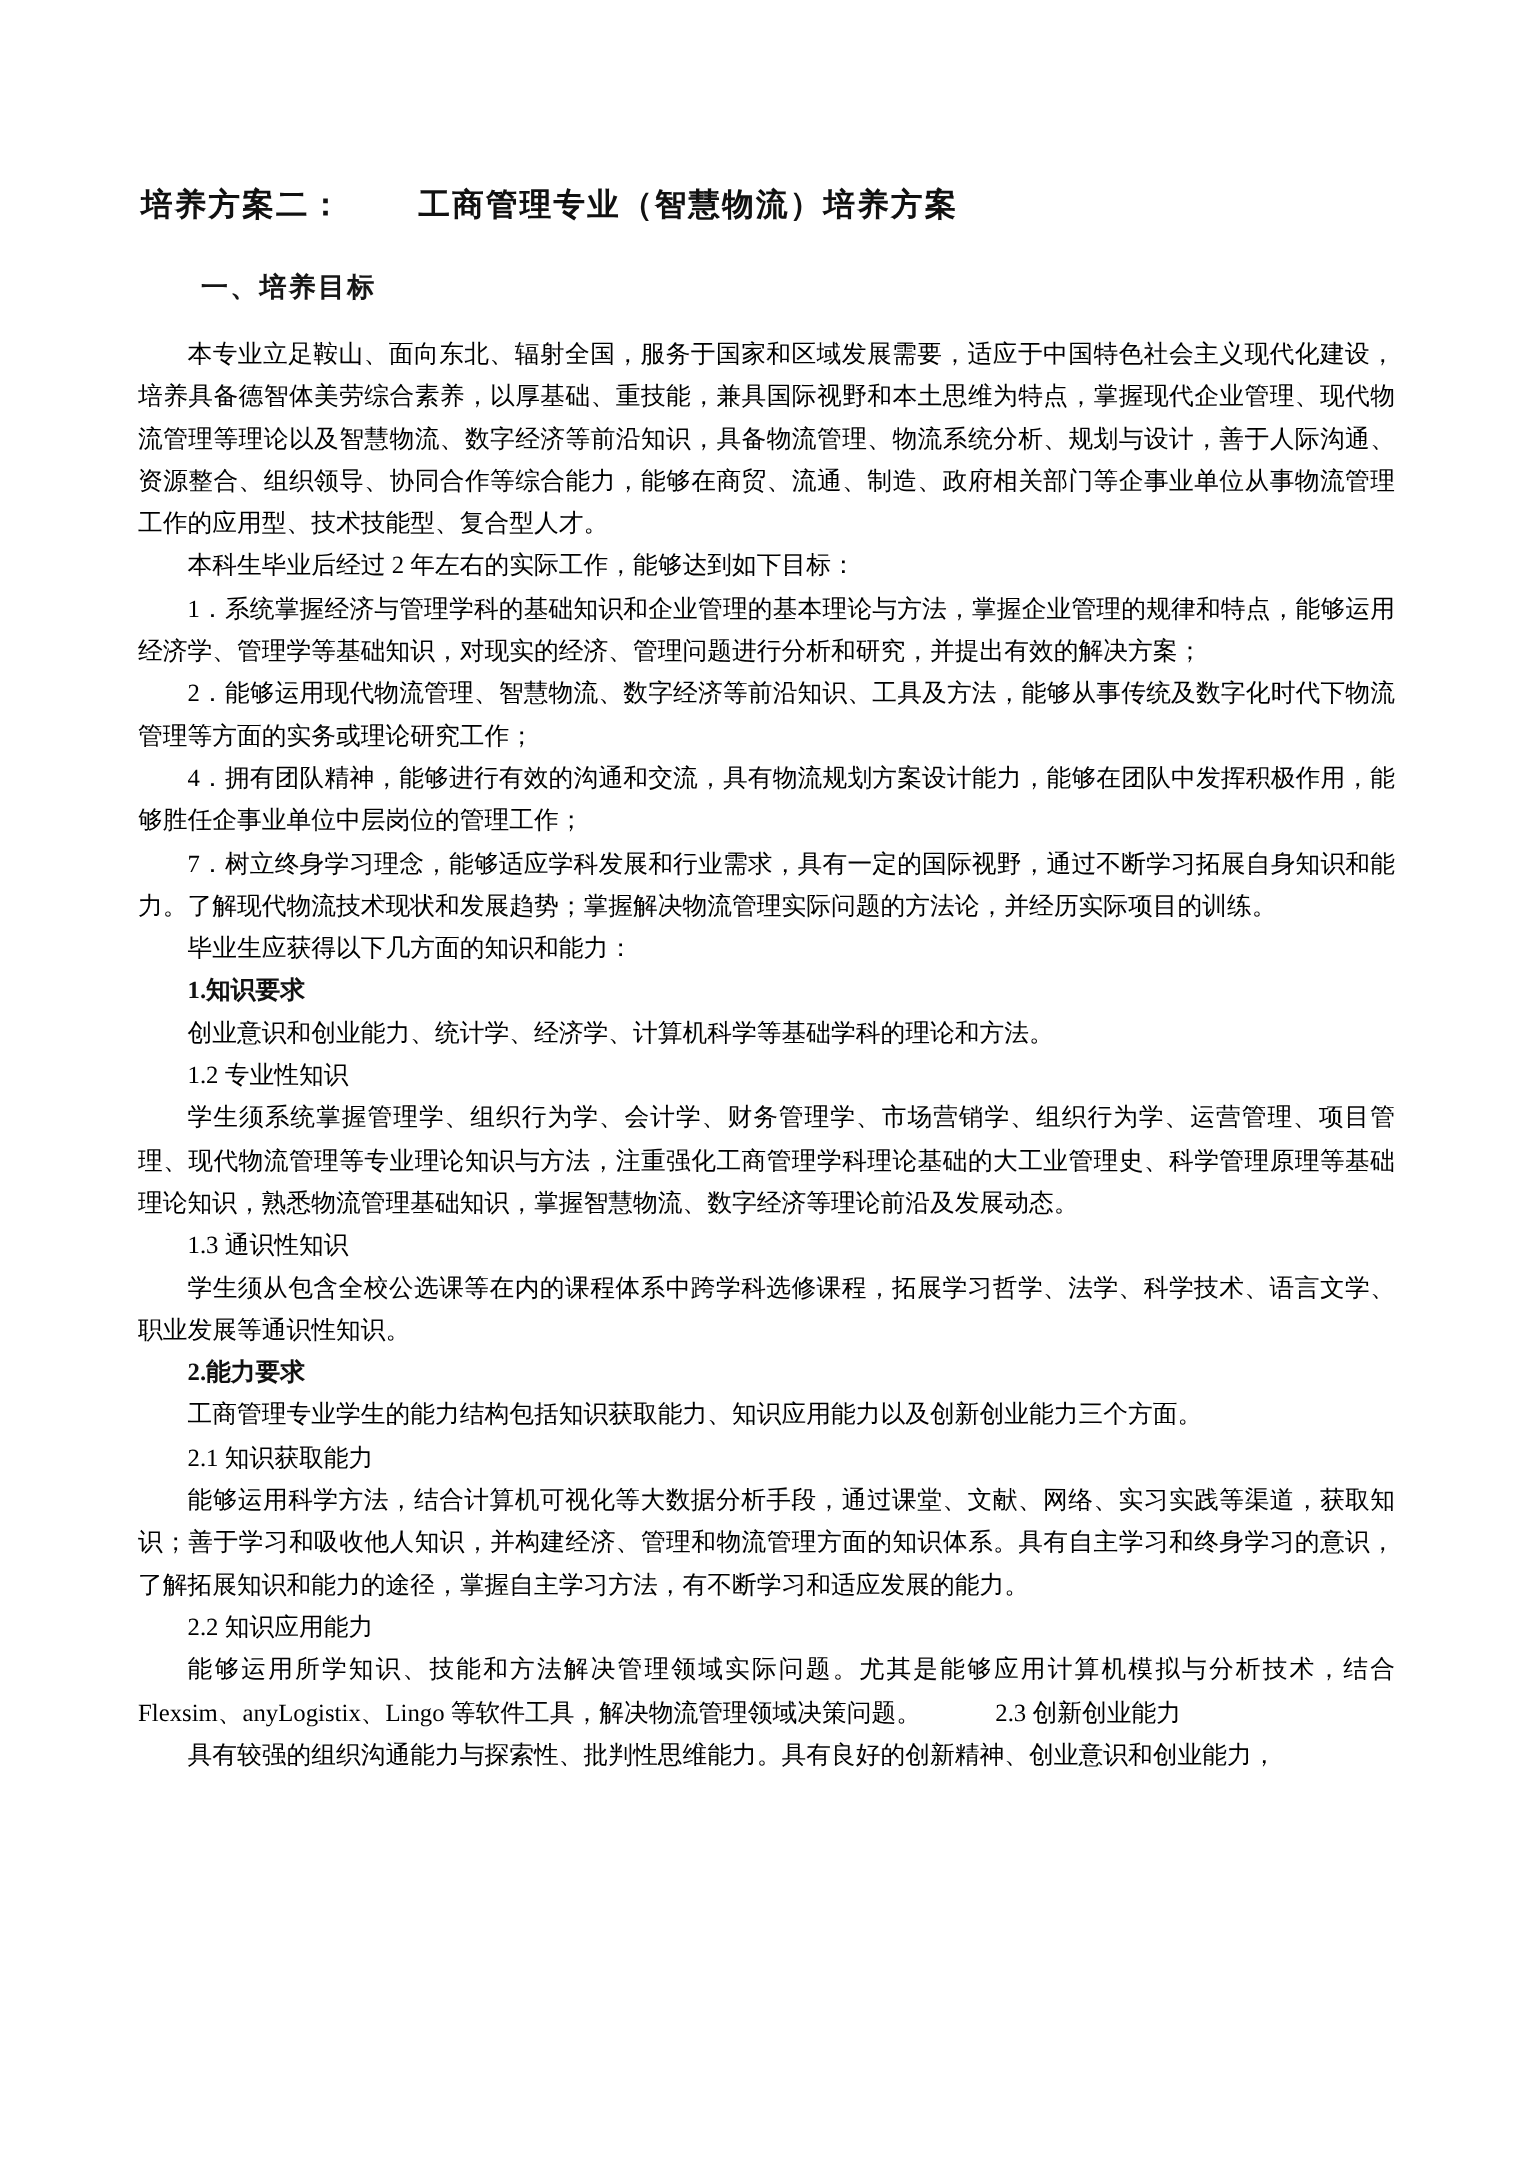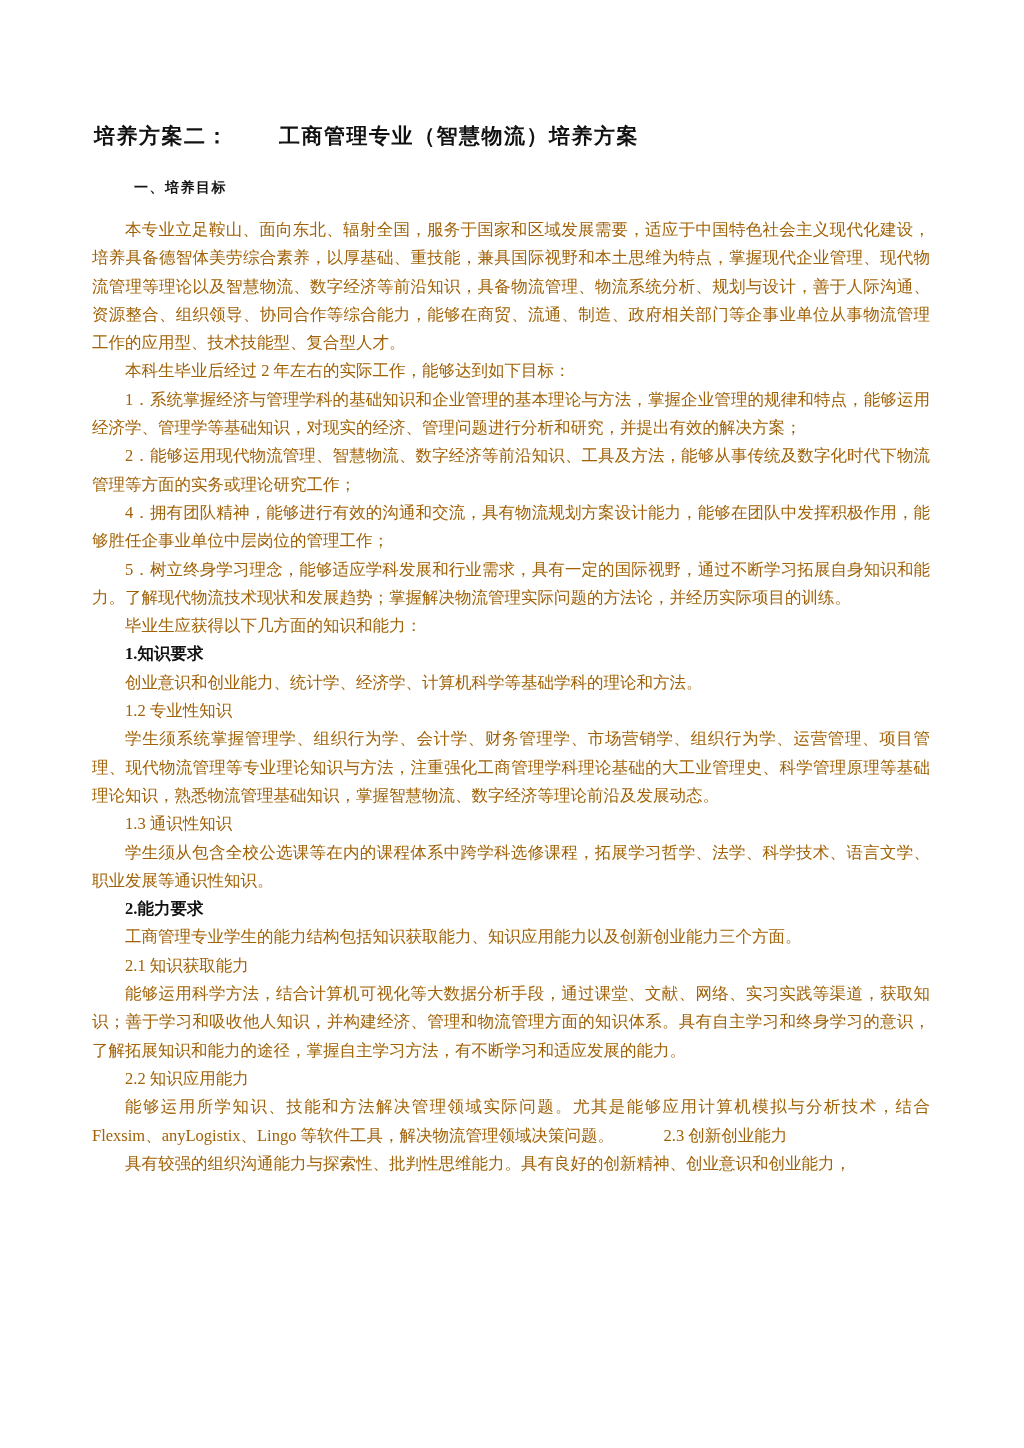--- a/index.html
+++ b/index.html
@@ -29,34 +29,34 @@
     margin: 0 0 0 2px;
     color: #111111;
     white-space: nowrap;
   }
   .doc-title .title-main {
     margin-left: 50px;
   }
   .sec-heading {
     font-family: Liberation Sans, sans-serif;
     font-weight: 600;
-    font-size: 14px;
+    font-size: 18px;
     letter-spacing: 1.5px;
     color: #161616;
     margin: 29px 0 19px 0;
     padding-left: 42px;
   }
   .body-text {
     font-family: "Liberation Serif", "DejaVu Serif", serif;
     font-size: 16.5px;
     line-height: 28.3px;
     text-align: justify;
     text-indent: 2em;
     margin: 0;
-    color: #a16207;
+    color: #000000;
   }
   .body-text.bold-label {
     font-weight: 700;
     color: #111111;
     text-align: left;
   }
 </style>
 </head>
 <body>
 
@@ -64,21 +64,21 @@
 
   <h1 class="doc-title"><span>培养方案二：</span><span class="title-main">工商管理专业（智慧物流）培养方案</span></h1>
 
   <h2 class="sec-heading">一、培养目标</h2>
 
   <p class="body-text">本专业立足鞍山、面向东北、辐射全国，服务于国家和区域发展需要，适应于中国特色社会主义现代化建设，培养具备德智体美劳综合素养，以厚基础、重技能，兼具国际视野和本土思维为特点，掌握现代企业管理、现代物流管理等理论以及智慧物流、数字经济等前沿知识，具备物流管理、物流系统分析、规划与设计，善于人际沟通、资源整合、组织领导、协同合作等综合能力，能够在商贸、流通、制造、政府相关部门等企事业单位从事物流管理工作的应用型、技术技能型、复合型人才。</p>
   <p class="body-text">本科生毕业后经过 2 年左右的实际工作，能够达到如下目标：</p>
   <p class="body-text">1．系统掌握经济与管理学科的基础知识和企业管理的基本理论与方法，掌握企业管理的规律和特点，能够运用经济学、管理学等基础知识，对现实的经济、管理问题进行分析和研究，并提出有效的解决方案；</p>
   <p class="body-text">2．能够运用现代物流管理、智慧物流、数字经济等前沿知识、工具及方法，能够从事传统及数字化时代下物流管理等方面的实务或理论研究工作；</p>
   <p class="body-text">4．拥有团队精神，能够进行有效的沟通和交流，具有物流规划方案设计能力，能够在团队中发挥积极作用，能够胜任企事业单位中层岗位的管理工作；</p>
-  <p class="body-text">5．树立终身学习理念，能够适应学科发展和行业需求，具有一定的国际视野，通过不断学习拓展自身知识和能力。了解现代物流技术现状和发展趋势；掌握解决物流管理实际问题的方法论，并经历实际项目的训练。</p>
+  <p class="body-text">7．树立终身学习理念，能够适应学科发展和行业需求，具有一定的国际视野，通过不断学习拓展自身知识和能力。了解现代物流技术现状和发展趋势；掌握解决物流管理实际问题的方法论，并经历实际项目的训练。</p>
 
 
   <p class="body-text">毕业生应获得以下几方面的知识和能力：</p>
   <p class="body-text bold-label">1.知识要求</p>
   <p class="body-text">创业意识和创业能力、统计学、经济学、计算机科学等基础学科的理论和方法。</p>
   <p class="body-text">1.2 专业性知识</p>
   <p class="body-text">学生须系统掌握管理学、组织行为学、会计学、财务管理学、市场营销学、组织行为学、运营管理、项目管理、现代物流管理等专业理论知识与方法，注重强化工商管理学科理论基础的大工业管理史、科学管理原理等基础理论知识，熟悉物流管理基础知识，掌握智慧物流、数字经济等理论前沿及发展动态。</p>
   <p class="body-text">1.3 通识性知识</p>
   <p class="body-text">学生须从包含全校公选课等在内的课程体系中跨学科选修课程，拓展学习哲学、法学、科学技术、语言文学、职业发展等通识性知识。</p>
   <p class="body-text bold-label">2.能力要求</p>

